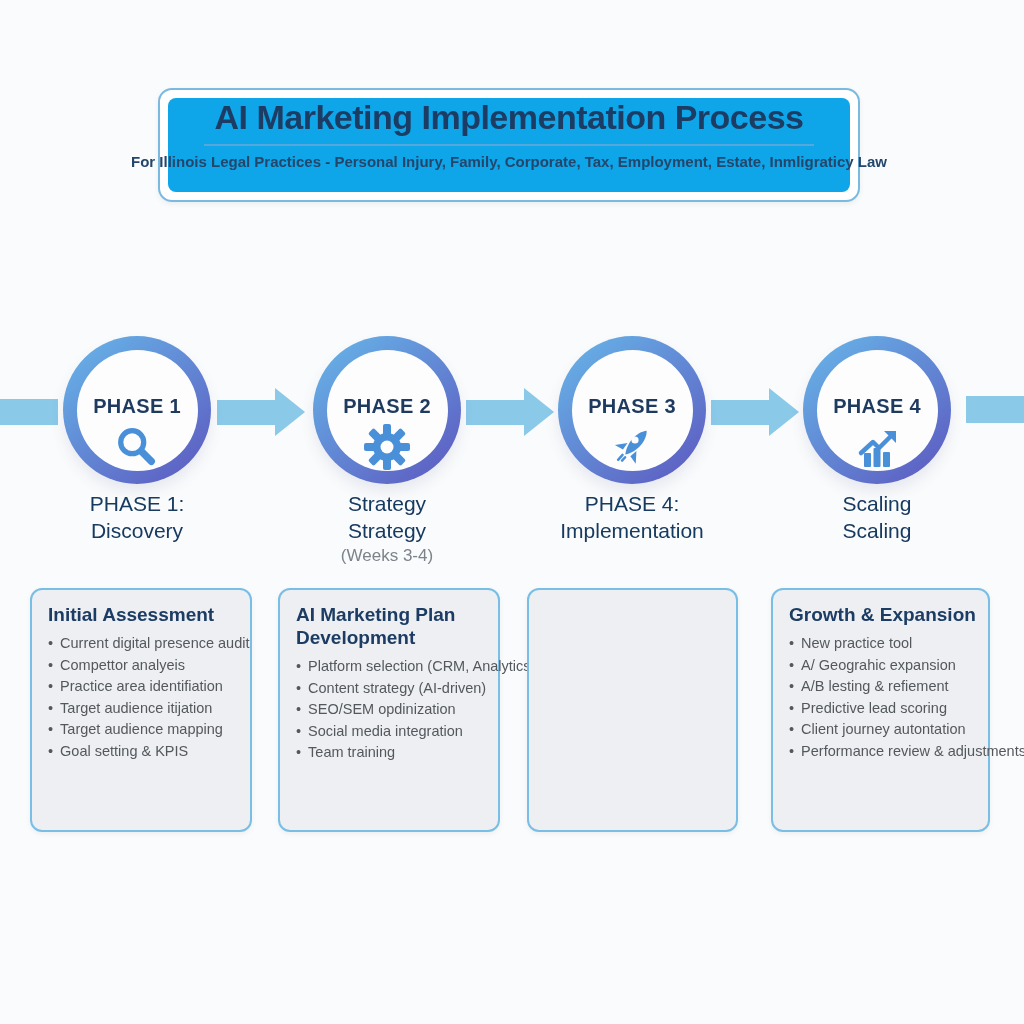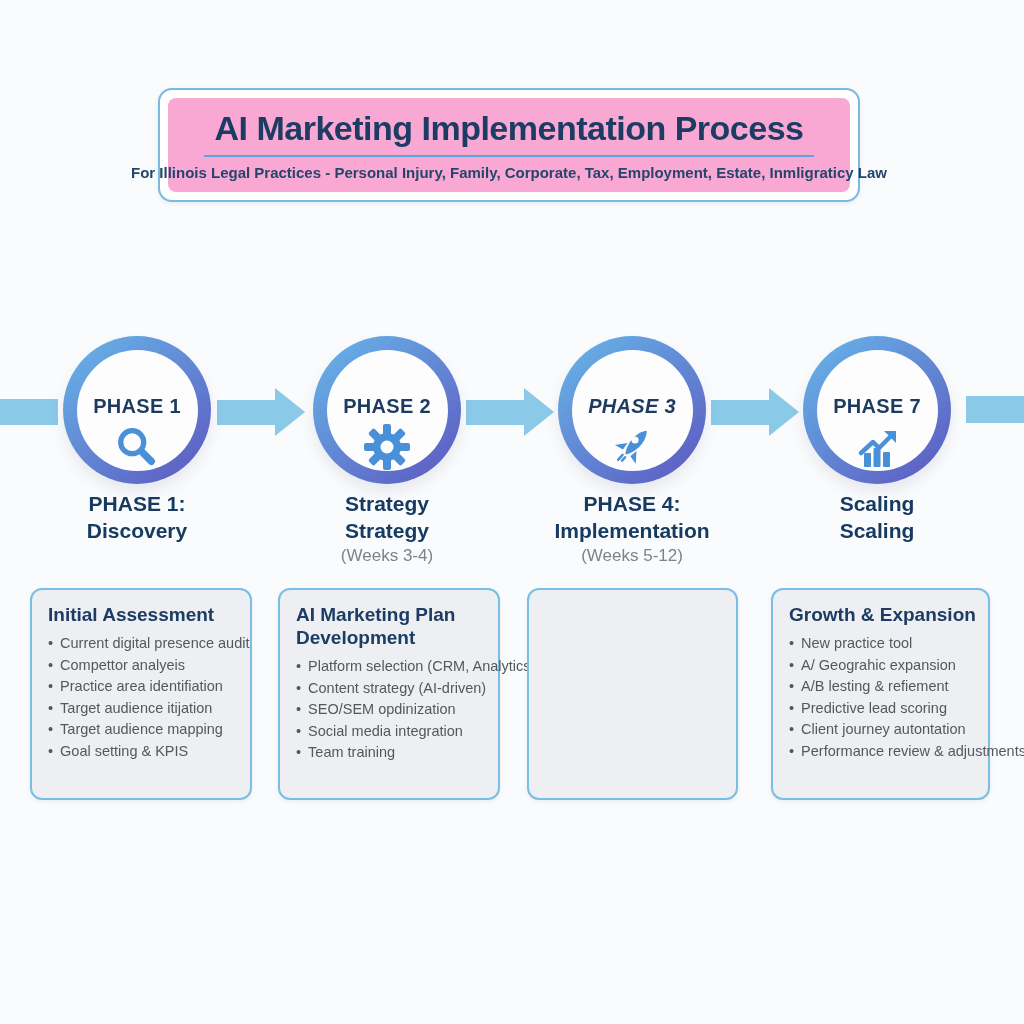--- a/index.html
+++ b/index.html
@@ -11,22 +11,22 @@
     overflow:hidden;
   }
 
   
   .header-card {
     position:absolute; left:158px; top:88px; width:702px; height:114px;
     background:#ffffff; border:2px solid #7ab9e0; border-radius:14px;
     padding:8px; box-shadow:0 2px 5px rgba(40,80,120,.08);
   }
   .header-inner {
-    width:100%; height:100%; background:#f9a8d4; border-radius:8px;
-    display:flex; flex-direction:column; align-items:center; justify-content:center;
+    width:100%; height:100%; background:#0ea5e9; border-radius:8px;
+    display:flex; flex-direction:column; align-items:center; 
   }
   .header-title {
     font-size:34px; font-weight:bold; color:#1c3c63; letter-spacing:-0.5px;
     white-space:nowrap;
   }
   .header-rule {
     width:610px; height:2px; background:#56a8dc; margin:7px 0 7px 0;
   }
   .header-subtitle {
     font-size:15px; font-weight:bold; color:#24466b; white-space:nowrap;
@@ -44,41 +44,41 @@
     border-left:30px solid #8bc9e9; }
   .arrow-1 { left:217px; } .arrow-2 { left:466px; } .arrow-3 { left:711px; }
 
   
   .phase-ring {
     position:absolute; top:336px; width:148px; height:148px; border-radius:50%;
     background:linear-gradient(140deg,#66b0e6 8%,#5e62c4 88%);
     display:flex; align-items:center; justify-content:center;
     box-shadow:0 8px 14px rgba(60,80,140,.10);
   }
-  .ring-1 { left:63px; } .ring-2 { left:313px; } .ring-3 { left:558px;font-style:italic; } .ring-4 { left:803px; }
+  .ring-1 { left:63px; } .ring-2 { left:313px; } .ring-3 { left:558px; } .ring-4 { left:803px; }
   .phase-inner {
     width:121px; height:121px; border-radius:50%; background:#fdfdfe;
     display:flex; flex-direction:column; align-items:center; justify-content:flex-end;
   }
   .phase-badge {
     font-size:20px; font-weight:bold; color:#1e3a5f; letter-spacing:0.3px; margin-bottom:5px;
   }
   .phase-icon { width:48px; height:48px; display:flex; align-items:center; justify-content:center; }
 
   
   .phase-label { position:absolute; top:490px; width:224px; text-align:center; }
   .label-1 { left:25px; } .label-2 { left:275px; } .label-3 { left:520px; } .label-4 { left:765px; }
   .phase-label .l1, .phase-label .l2 {
-    font-size:21px; font-weight:bold; color:#173a60; line-height:27px;
+    font-size:21px; font-weight:normal; color:#173a60; line-height:27px;
   }
   .phase-label .l3 { font-size:17px; color:#7d838a; line-height:24px; }
 
   
   .detail-card {
-    position:absolute; top:588px; height:212px;
+    position:absolute; top:588px; height:244px;
     background:#edeff2; border:2px solid #79bee4; border-radius:12px;
     padding:13px 10px 4px 16px; box-shadow:0 2px 5px rgba(40,80,120,.07);
     overflow:visible;
   }
   .card-1 { left:30px;  width:222px; }
   .card-2 { left:278px; width:222px; }
   .card-3 { left:527px; width:211px; }
   .card-4 { left:771px; width:219px; }
   .card-title { font-size:19px; font-weight:bold; color:#1c3c63; line-height:23px; margin-bottom:7px; }
   .detail-card ul { list-style:none; }
@@ -161,21 +161,21 @@
           <rect x="24.5" y="35" width="2.5" height="7" rx="1.2"></rect>
         </g>
         <circle cx="27" cy="17" r="3.6" fill="#fdfdfe" transform="rotate(0 24 24)"></circle>
       </svg>
     </div>
   </div>
 </div>
 
 <div class="phase-ring ring-4">
   <div class="phase-inner">
-    <div class="phase-badge">PHASE 7</div>
+    <div class="phase-badge">PHASE 4</div>
     <div class="phase-icon">
       <svg viewBox="0 0 48 48" width="48" height="48">
         <g fill="#4a90d9">
           <rect x="11" y="30" width="7" height="14" rx="1"></rect>
           <rect x="20.5" y="25" width="7" height="19" rx="1"></rect>
           <rect x="30" y="29" width="7" height="15" rx="1"></rect>
         </g>
         <polyline points="8,30 20,19 26,25 38,13" fill="none" stroke="#4a90d9" stroke-width="4.5" stroke-linecap="round" stroke-linejoin="round"></polyline>
         <polygon points="31,8 43,8 43,20" fill="#4a90d9"></polygon>
       </svg>
@@ -188,21 +188,20 @@
   <div class="l2">Discovery</div>
 </div>
 <div class="phase-label label-2">
   <div class="l1">Strategy</div>
   <div class="l2">Strategy</div>
   <div class="l3">(Weeks 3-4)</div>
 </div>
 <div class="phase-label label-3">
   <div class="l1">PHASE 4:</div>
   <div class="l2">Implementation</div>
-  <div class="l3">(Weeks 5-12)</div>
 </div>
 <div class="phase-label label-4">
   <div class="l1">Scaling</div>
   <div class="l2">Scaling</div>
 </div>
 
 <div class="detail-card card-1">
   <div class="card-title">Initial Assessment</div>
   <ul>
       <li>Current digital presence audit</li>

